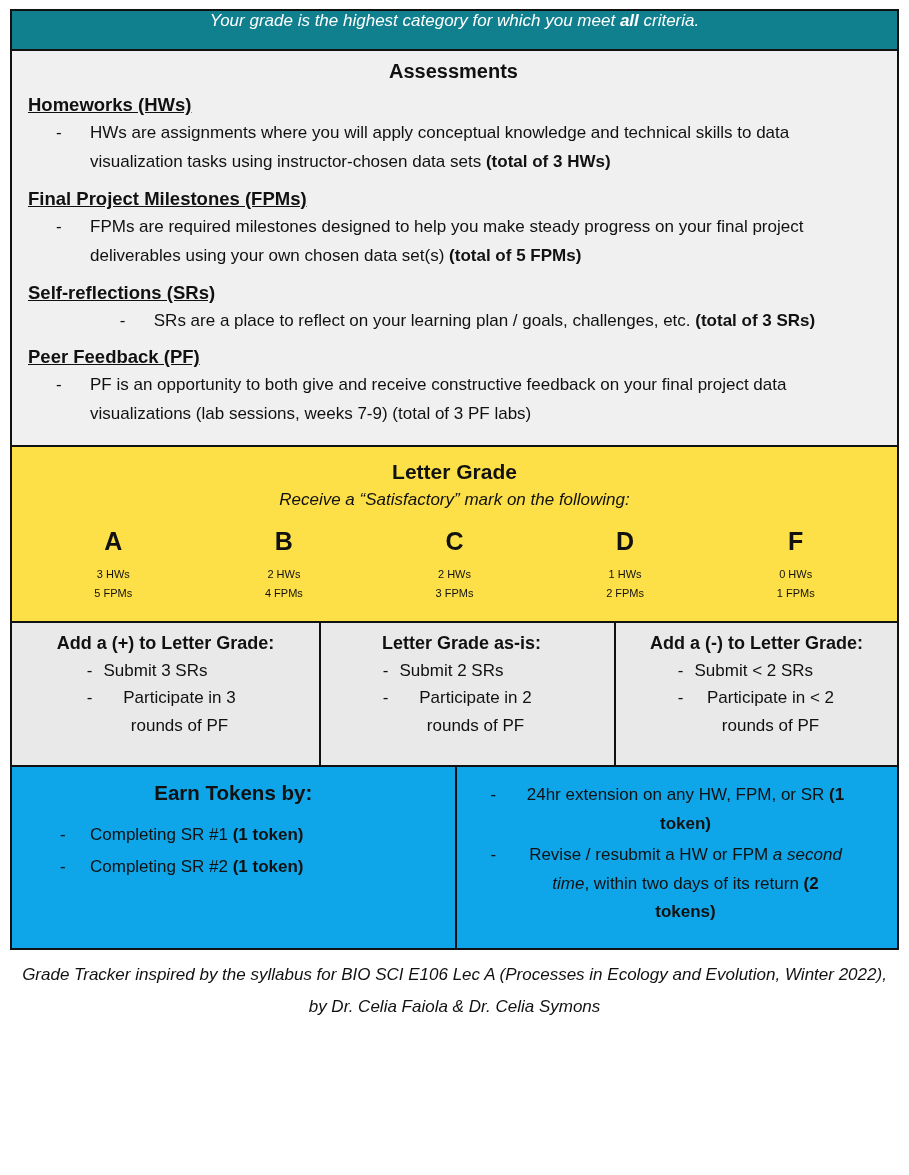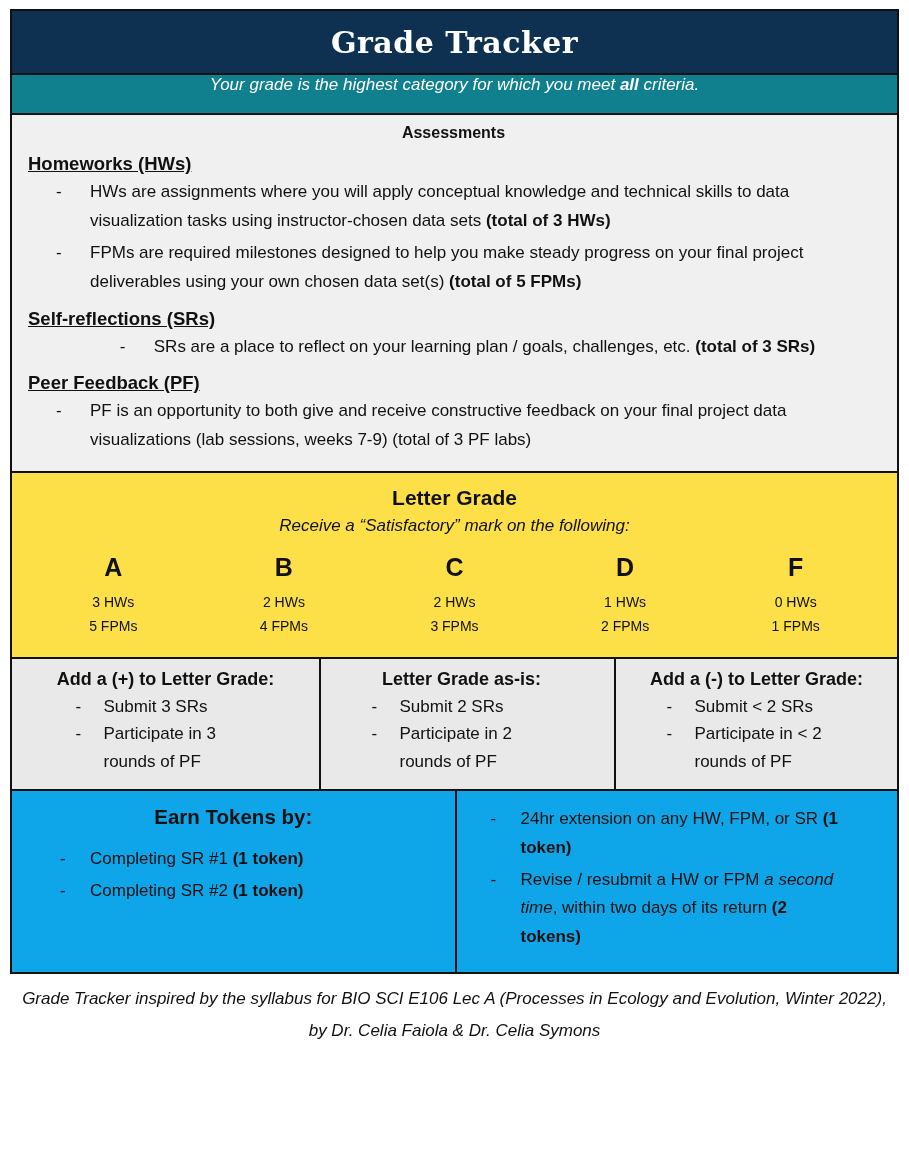--- a/index.html
+++ b/index.html
@@ -43,21 +43,21 @@
   }
 
   
   .assessments {
     background: var(--assessments-bg, #f0f0f0);
     border-bottom: 2px solid var(--border, #111);
     padding: 9px 18px 16px 16px;
   }
   .assess-title {
     text-align: center;
-    font-size: 16px;
+    font-size: 20px;
     font-weight: 700;
     margin-bottom: 2px;
   }
   .assess-heading {
     font-size: 18.5px;
     font-weight: 700;
     text-decoration: underline;
     margin-top: 11px;
   }
   .bullet {
@@ -82,84 +82,82 @@
   }
   .lg-title { text-align: center; font-size: 21px; font-weight: 700; }
   .lg-sub { text-align: center; font-style: italic; font-size: 17px; margin-top: 6px; }
   .grades {
     display: grid;
     grid-template-columns: repeat(5, 1fr);
     text-align: center;
     margin-top: 17px;
   }
   .grade-letter { font-size: 25px; font-weight: 700; margin-bottom: 9px; }
-  .grade-count { font-size: 14px; line-height: 1.7; }
+  .grade-count { font-size: 11px; line-height: 1.7; }
 
   
   .modifiers {
     display: grid;
     grid-template-columns: repeat(3, 1fr);
     background: var(--modifiers-bg, #e9e9e9);
     border-bottom: 2px solid var(--border, #111);
   }
-  .mod-col { padding: 10px 8px 14px; margin-left: 12px; }
+  .mod-col { padding: 10px 8px 26px; margin-left: 12px; }
   .mod-col + .mod-col { border-left: 2px solid var(--border, #111); }
   .mod-title { text-align: center; font-size: 18px; font-weight: 700; }
   .mod-list { width: fit-content; margin: 3px auto 0; }
-  .mod-item { display: flex; font-size: 17px; line-height: 1.62; }
+  .mod-item { display: flex; font-size: 17px; line-height: 1.62; text-align: center; }
   .mod-item::before { content: "-"; flex: none; width: 28px; }
   .mod-item .mod-text { max-width: 152px; }
 
   
   .tokens {
     display: grid;
     grid-template-columns: 1fr 1fr;
     background: #0ea5e9;
   }
   .token-col { padding: 14px 12px 18px; }
   .token-col + .token-col { border-left: 2px solid var(--border, #111); }
   .token-title { text-align: center; font-size: 20.5px; font-weight: 700; margin-bottom: 16px; }
   .token-bullet { display: flex; font-size: 17px; line-height: 1.68; margin-bottom: 3px; }
   .earn-col .token-bullet::before { content: "-"; flex: none; margin-left: 36px; width: 30px; }
   .exch-col .token-bullet::before { content: "-"; flex: none; margin-left: 22px; width: 30px; }
-  .exch-col .token-bullet .rich { max-width: 330px; }
+  .exch-col .token-bullet .rich { max-width: 330px; text-align: center; }
 
   
   .footer {
     text-align: center;
     font-style: italic;
     font-size: 17px;
     line-height: 1.9;
     padding: 9px 16px 0;
   }
 </style>
 </head>
 <body style="--header-bg: #0e3151; --tagline-bg: #10808f; --assessments-bg: #f0f0f0; --modifiers-bg: #e9e9e9; --border: #111111; --text: #111111;">
 
 <div class="doc">
 
-  <div class="header">
-    <span class="doc-title">Grade Tracker</span>
-  </div>
 
   <div class="tagline">
     <span><span>Your grade is the highest category for which you meet </span><span style="font-weight: 700;">all</span><span> criteria.</span></span>
   </div>
 
   <div class="assessments">
     <div class="assess-title">Assessments</div>
 
     <div>
       <div class="assess-heading">Homeworks (HWs)</div>
       <div class="bullet">
         <span class="rich"><span>HWs are assignments where you will apply conceptual knowledge and technical skills to data visualization tasks using instructor-chosen data sets </span><span style="font-weight: 700;">(total of 3 HWs)</span></span>
       </div>
     </div>
 
     <div>
+      <div class="assess-heading">Final Project Milestones (FPMs)</div>
       <div class="bullet">
         <span class="rich"><span>FPMs are required milestones designed to help you make steady progress on your final project deliverables using your own chosen data set(s) </span><span style="font-weight: 700;">(total of 5 FPMs)</span></span>
       </div>
     </div>
 
     <div>
       <div class="assess-heading">Self-reflections (SRs)</div>
       <div class="bullet">
         <span class="rich"><span>SRs are a place to reflect on your learning plan / goals, challenges, etc. </span><span style="font-weight: 700;">(total of 3 SRs)</span></span>
       </div>

